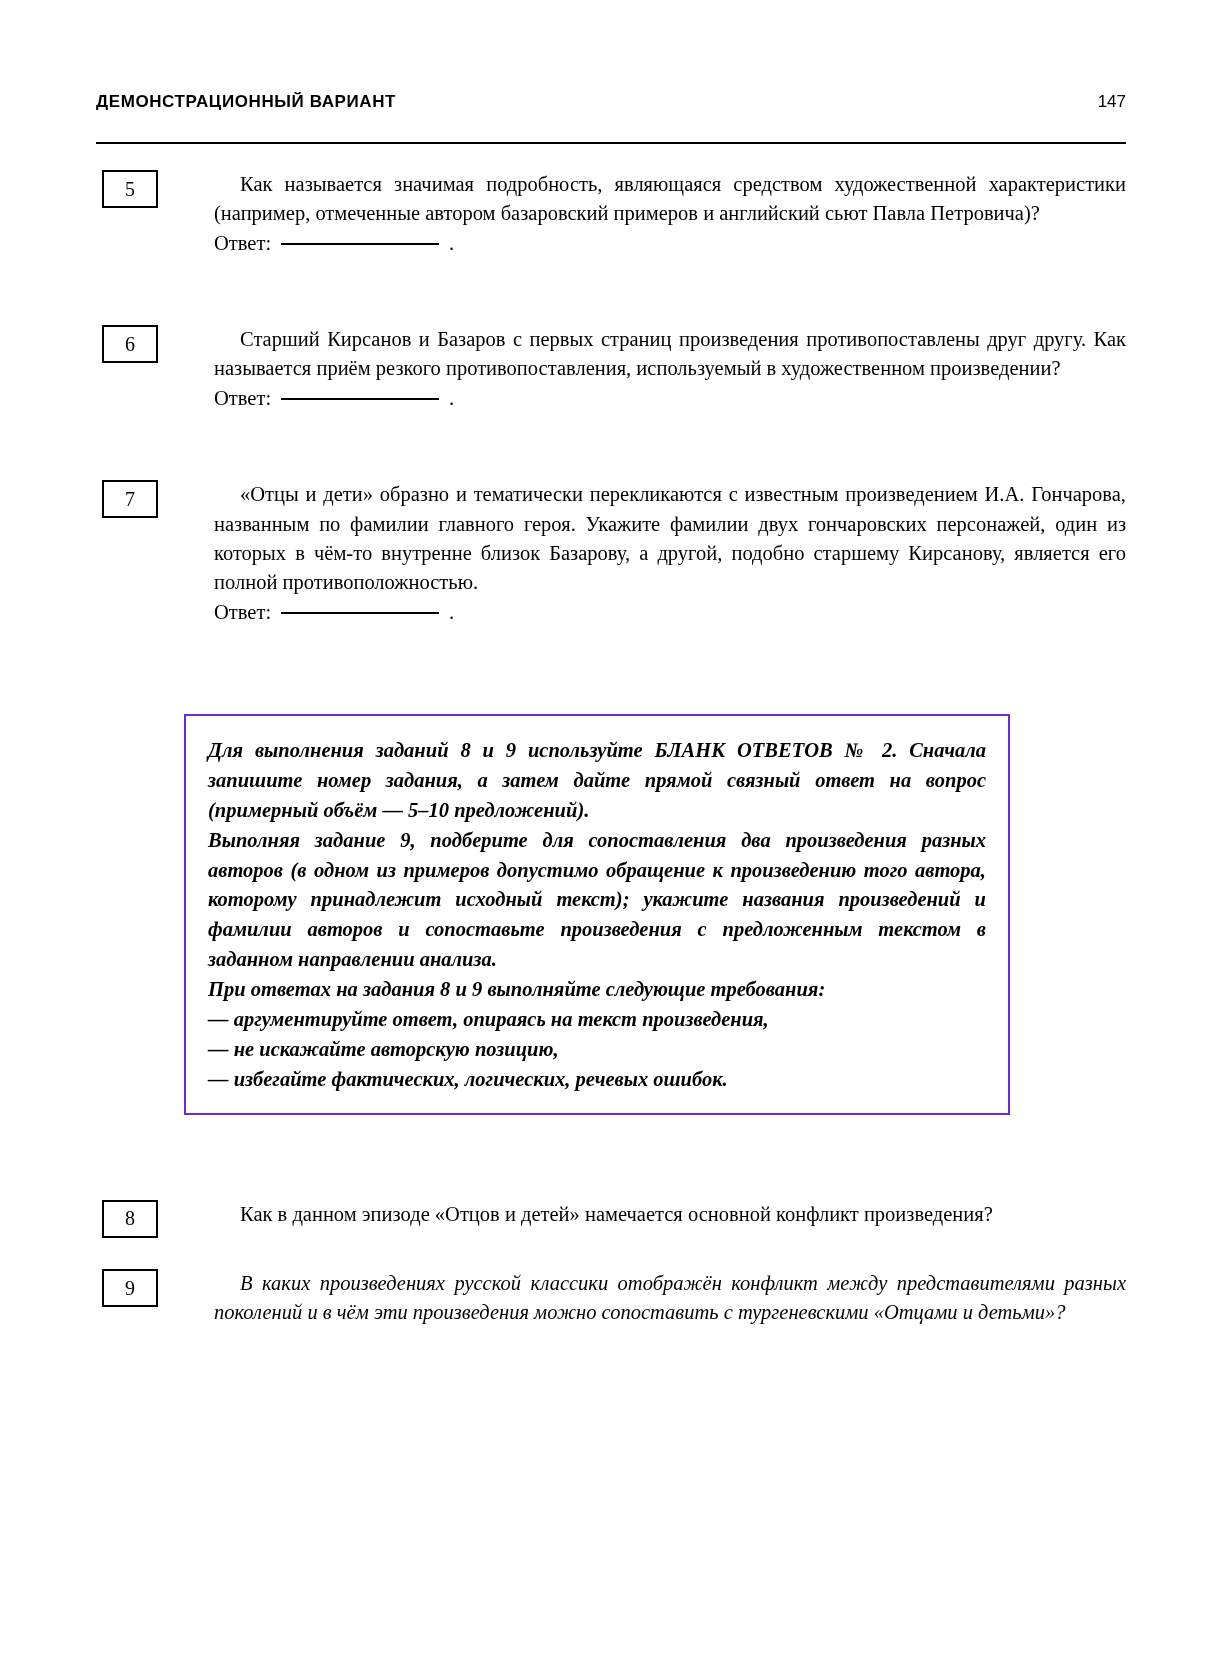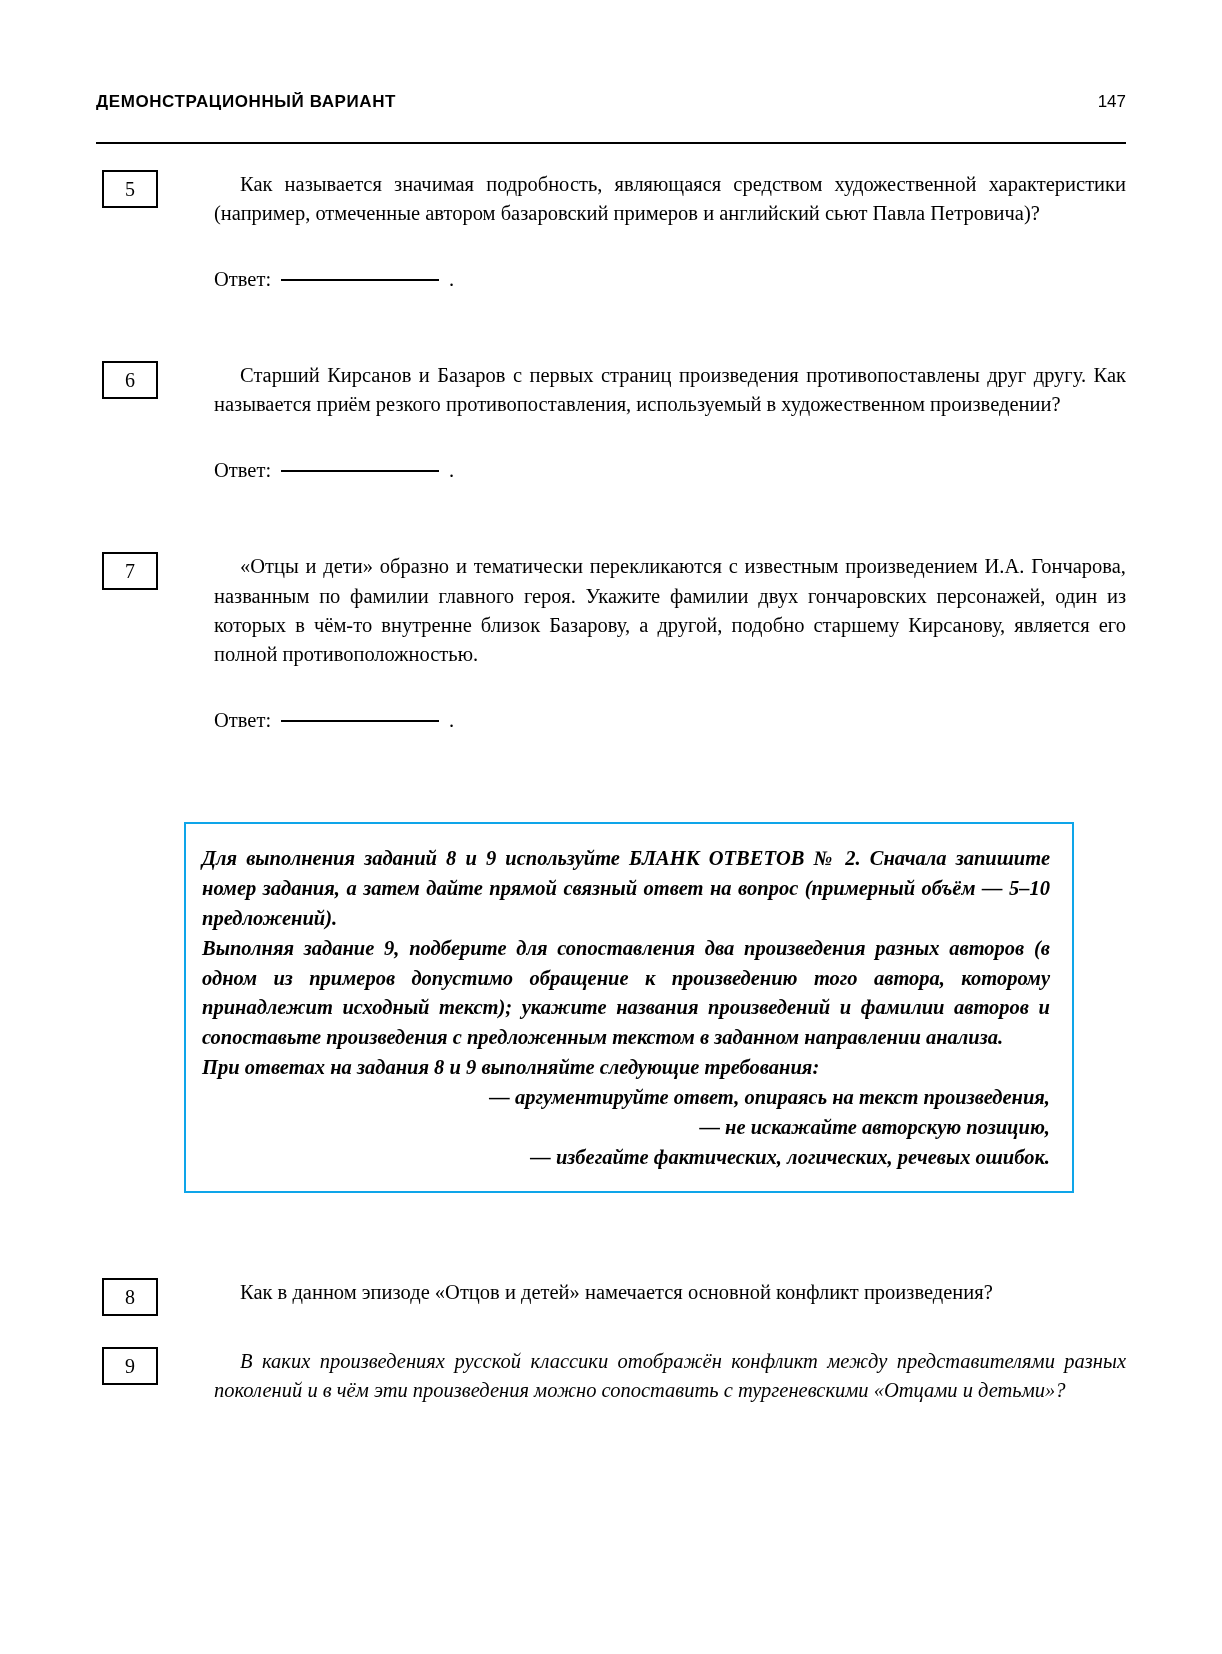--- a/index.html
+++ b/index.html
@@ -84,21 +84,21 @@
     line-height: 1.42;
     text-align: justify;
     text-justify: inter-word;
   }
   .task-body .indent {
     text-indent: 26px;
   }
 
   .answer-line {
     margin-left: 118px;
-    margin-top: 40px;
+    margin-top: 4px;
     display: flex;
     align-items: baseline;
     font-size: 20.5px;
   }
   .answer-label {
     margin-right: 10px;
   }
   .answer-rule {
     display: inline-block;
     width: 158px;
@@ -107,35 +107,35 @@
     position: relative;
     top: -5px;
   }
   .answer-dot {
     margin-left: 10px;
   }
 
   
   .instruction-box {
     margin: 0 0 0 88px;
-    width: 890px;
-    border: 2px solid #0ea5e9;
-    padding: 20px 22px 18px 16px;
+    width: 826px;
+    border: 2px solid #6d28d9;
+    padding: 20px 22px 18px 22px;
     box-sizing: border-box;
     font-style: italic;
     font-weight: bold;
     font-size: 20.5px;
     line-height: 1.46;
     text-align: justify;
   }
   .instruction-box p {
     margin: 0;
   }
   .instruction-box p.dash {
-    text-align: right;
+    text-align: left;
   }
   .sp-40 { height: 40px; }
   .sp-52 { height: 52px; }
   .sp-70 { height: 70px; }
   .sp-90 { height: 90px; }
 </style>
 </head>
 <body>
 
 <div class="page">

